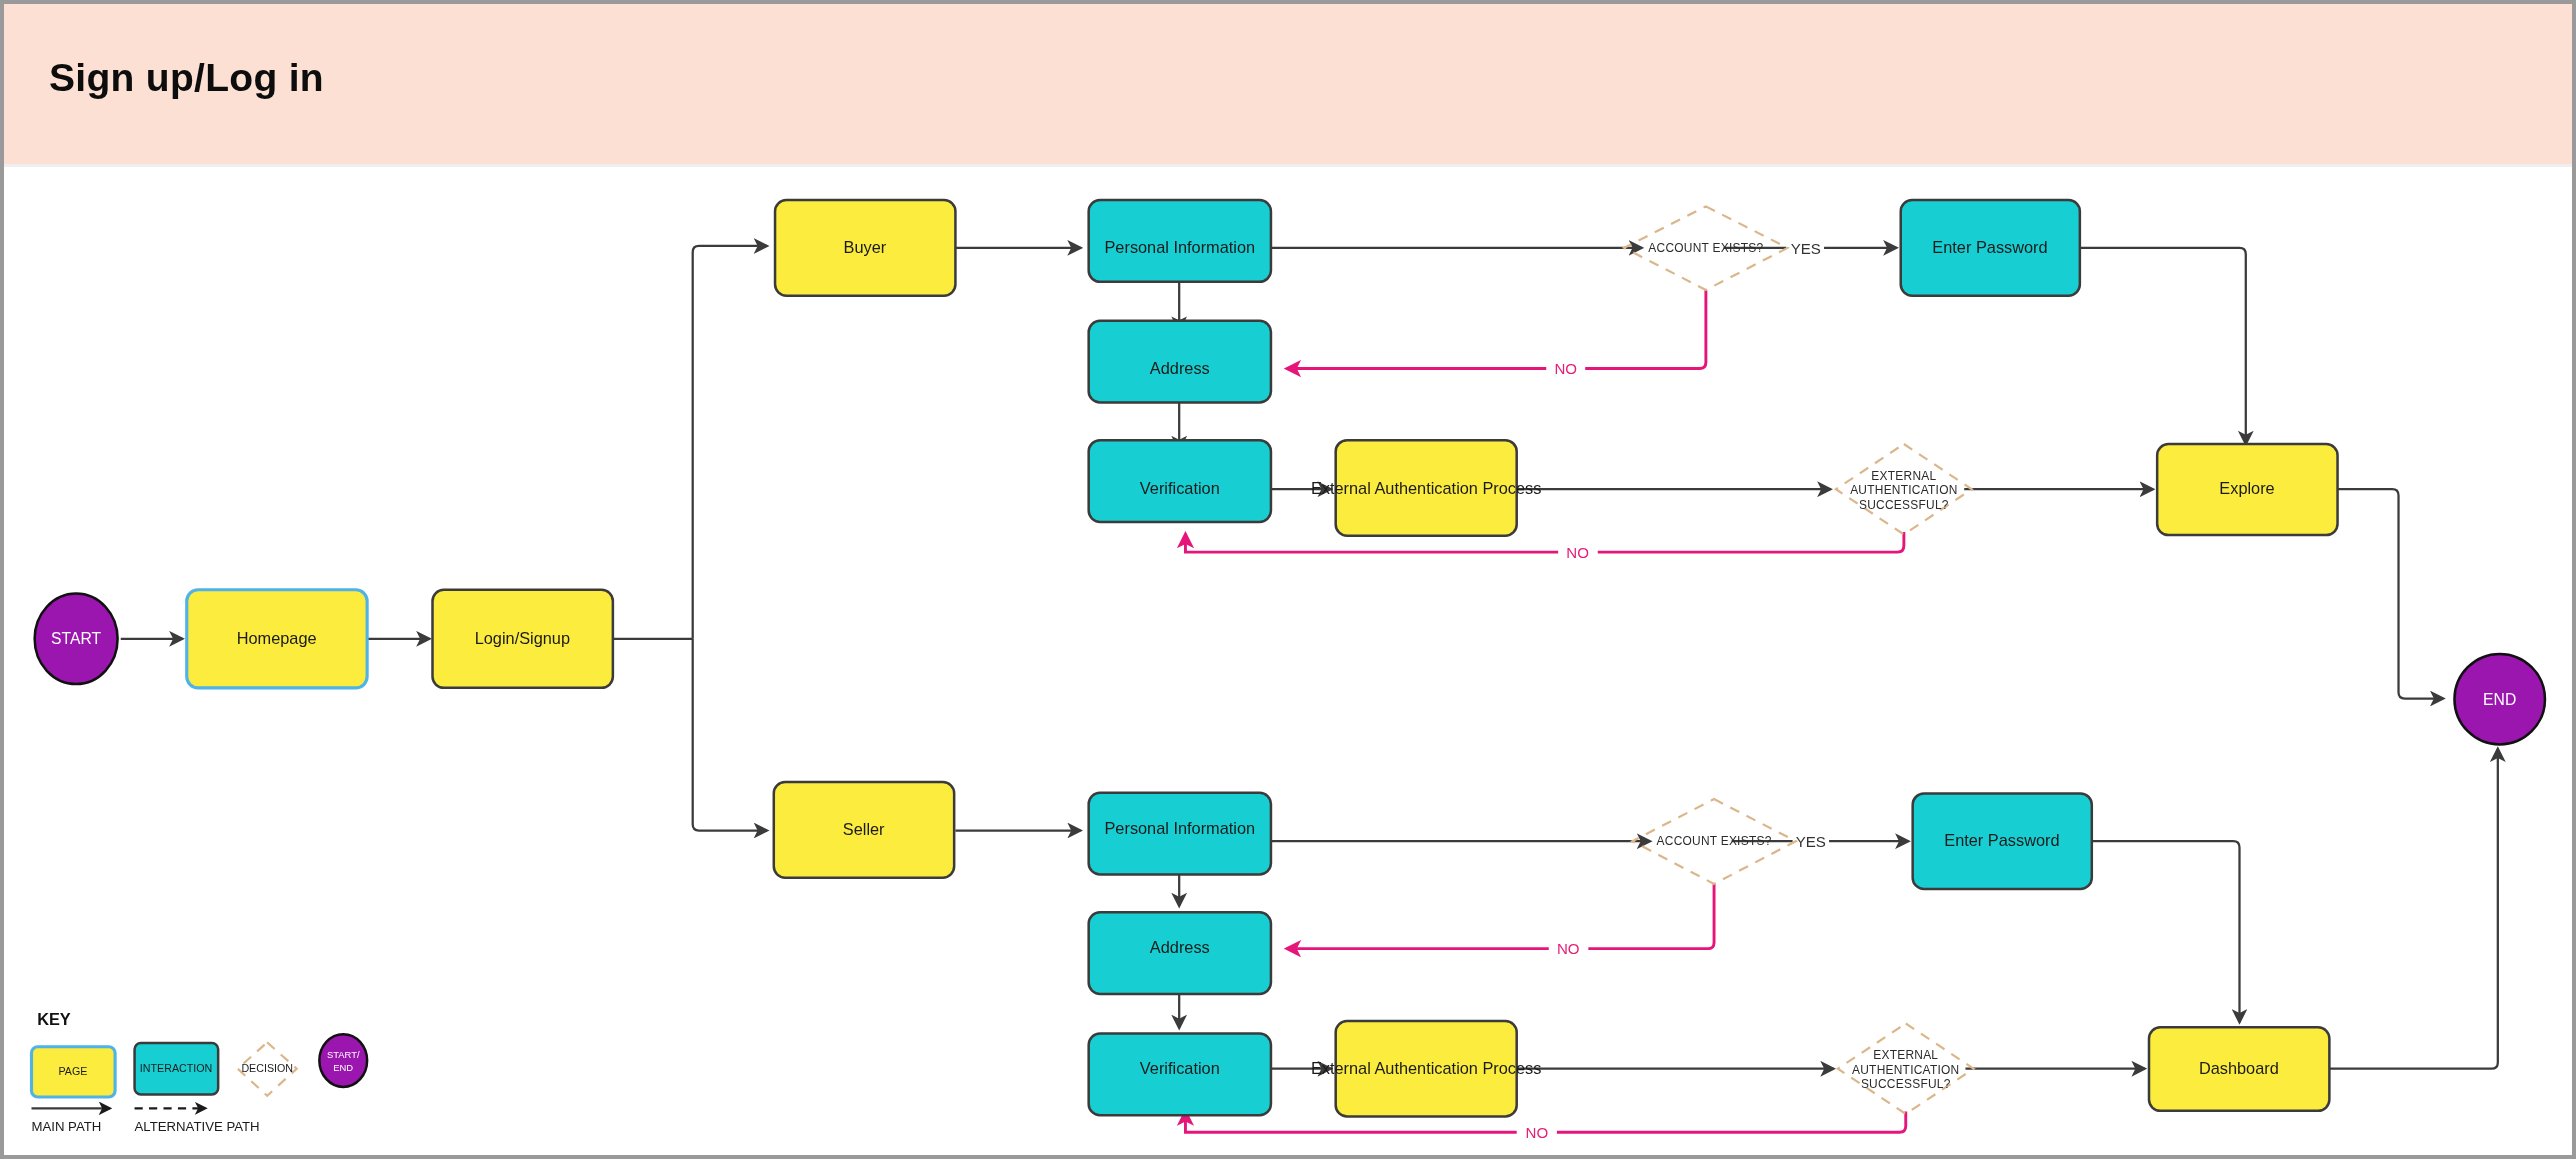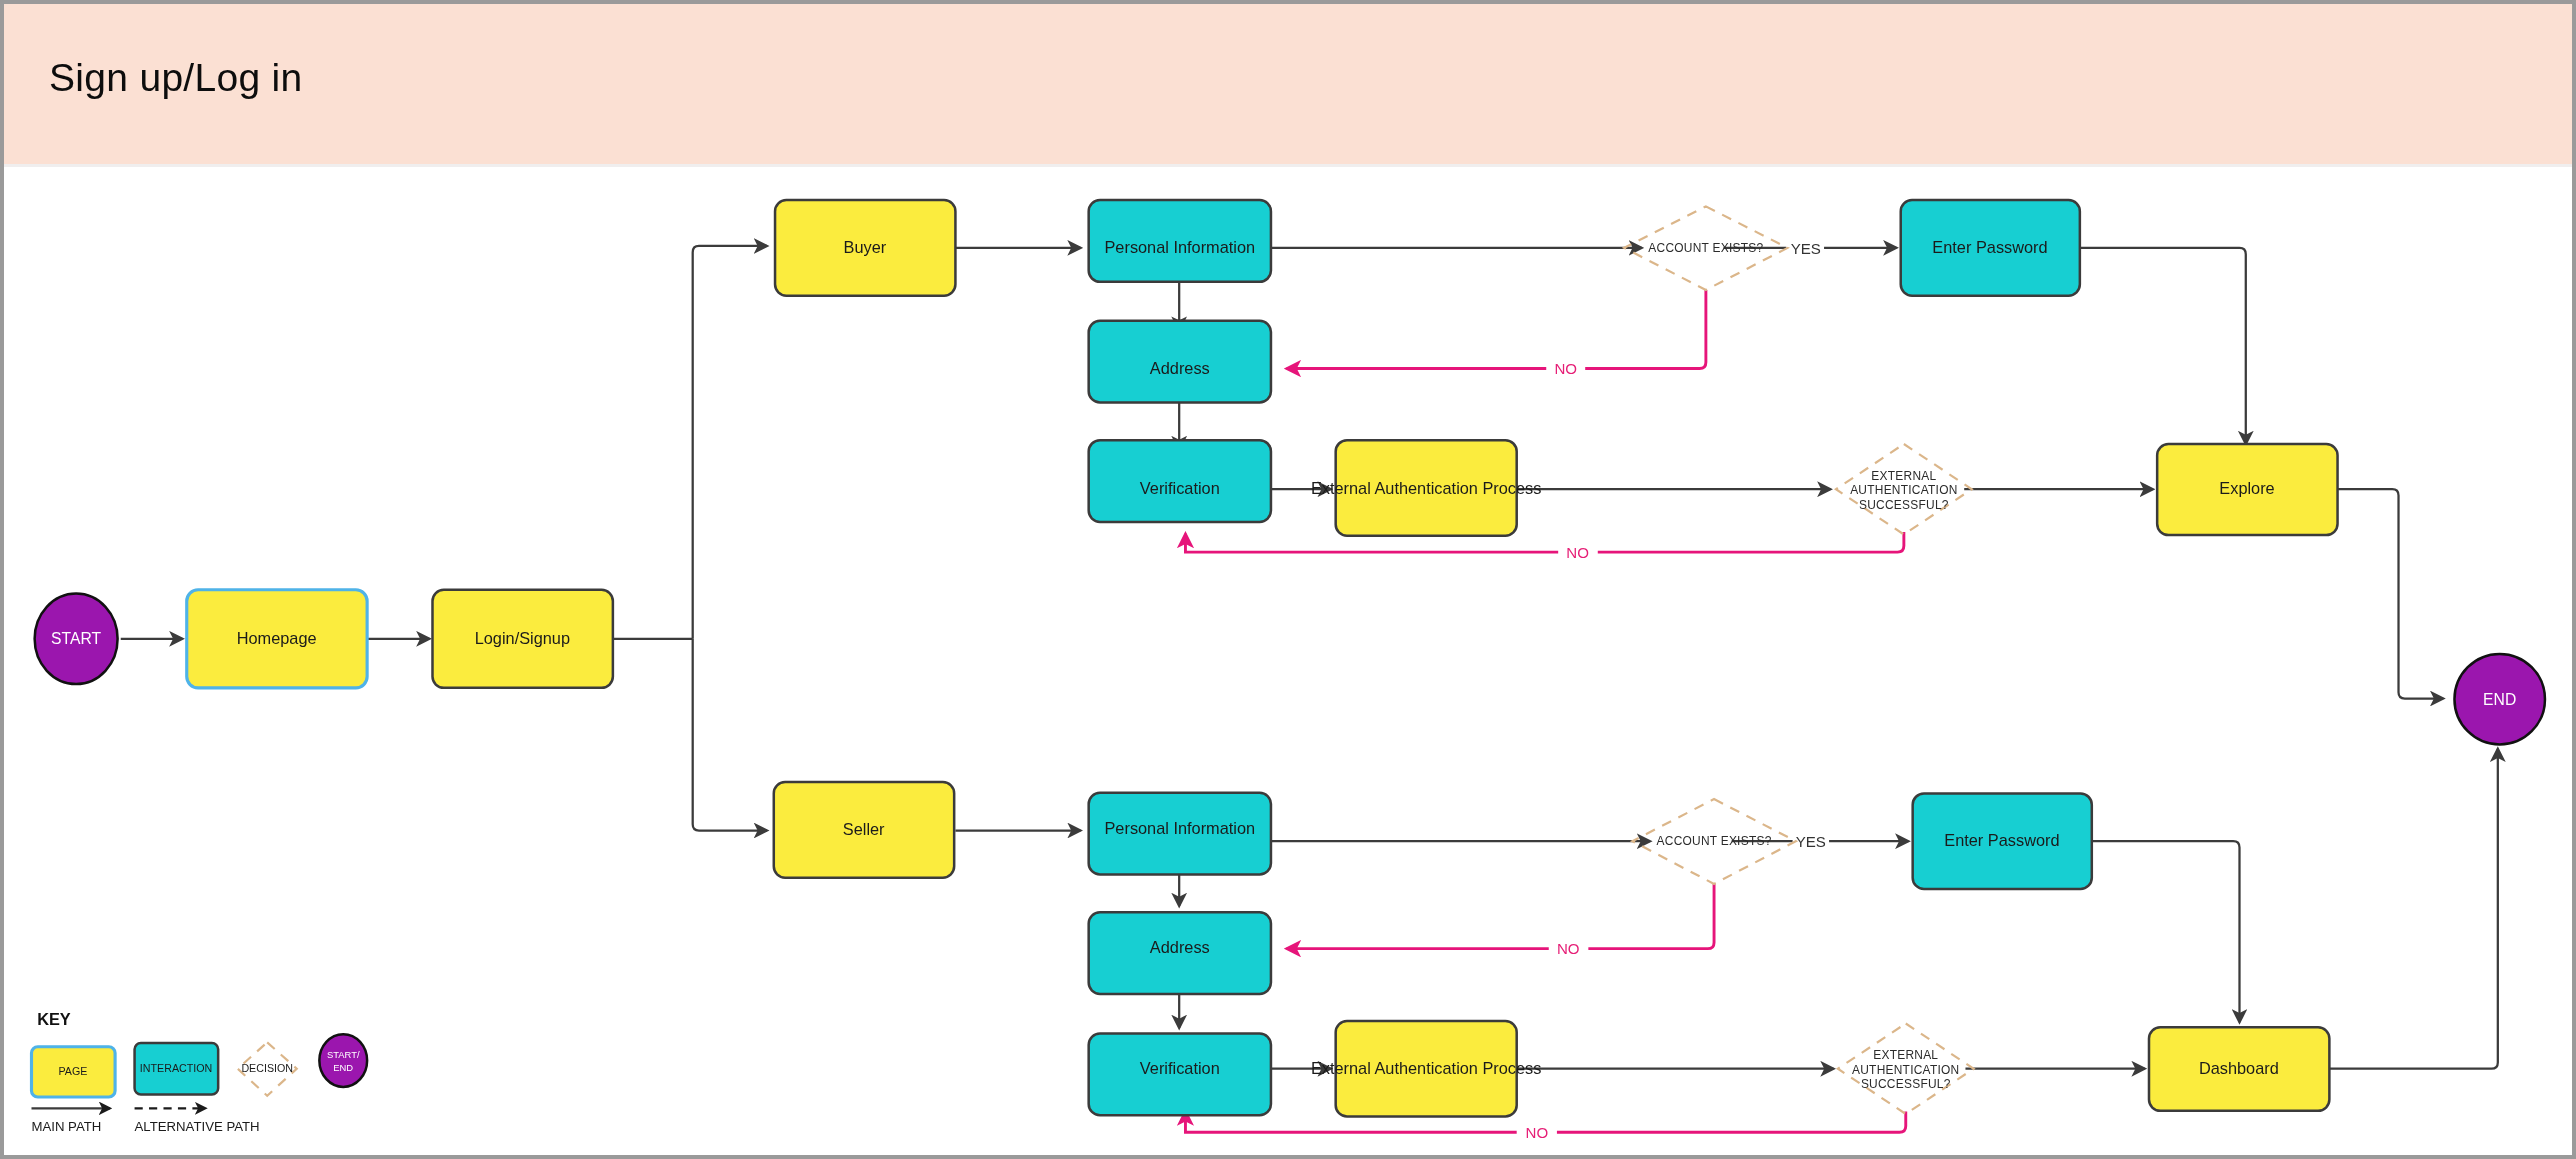--- a/index.html
+++ b/index.html
@@ -27,21 +27,21 @@
     height: 163px;
     background: #fbe0d3;
     border-bottom: 3.8px solid #f0eeee;
     box-sizing: border-box;
   }
   #page-title {
     position: absolute;
     left: 45px;
     top: 52px;
     font-size: 39px;
-    font-weight: 400;
+    font-weight: 700;
     color: #0d0d0d;
     letter-spacing: 0.3px;
     white-space: nowrap;
   }
   #canvas {
     position: absolute;
     left: 0;
     top: 0;
     width: 2576px;
     height: 1159px;

